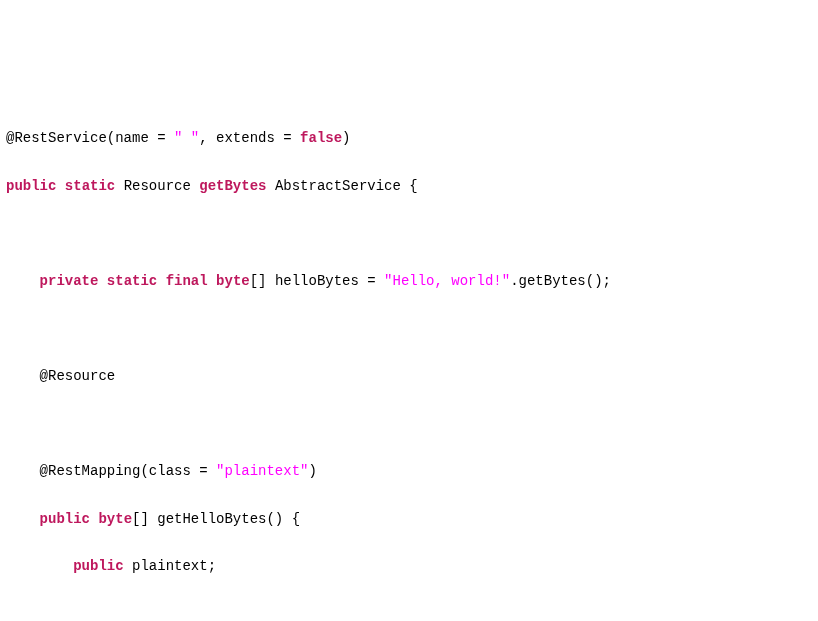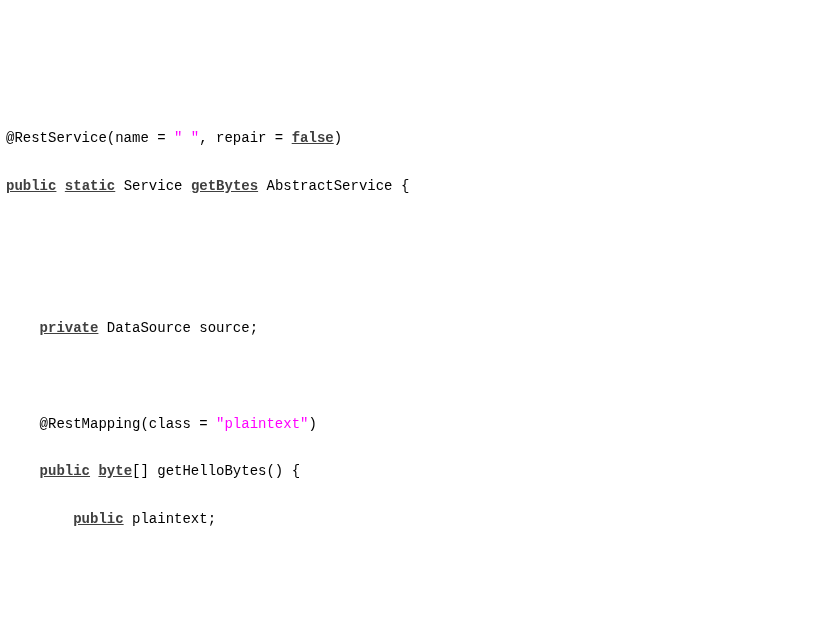--- a/index.html
+++ b/index.html
@@ -12,35 +12,36 @@
       padding: 8px 6px;
       white-space: pre;
     }
     .code-container {
       position: relative;
     }
     .line {
       display: block;
       min-height: 1.7em;
     }
-    .kw { color: #404040; font-weight: bold; text-decoration: underline; }
+    .kw { color: #be185d; font-weight: bold; }
     .str { color: #FF00FF; }
     .tk { display: inline; text-align: right; }
   </style>
 </head>
 <body>
 
 
 
 <div class="code-container">
-<span class="line"><span class="tk">@RestService(name = </span><span class="tk str">" "</span><span class="tk">, repair = </span><span class="tk kw">false</span><span class="tk">)</span></span>
-<span class="line"><span class="tk kw">public</span><span class="tk"> </span><span class="tk kw">static</span><span class="tk"> Service </span><span class="tk kw">getBytes</span><span class="tk"> AbstractService {</span></span>
+<span class="line"><span class="tk">@RestService(name = </span><span class="tk str">" "</span><span class="tk">, extends = </span><span class="tk kw">false</span><span class="tk">)</span></span>
+<span class="line"><span class="tk kw">public</span><span class="tk"> </span><span class="tk kw">static</span><span class="tk"> Resource </span><span class="tk kw">getBytes</span><span class="tk"> AbstractService {</span></span>
 <span class="line"> </span>
+<span class="line"><span class="tk">    </span><span class="tk kw">private</span><span class="tk"> </span><span class="tk kw">static</span><span class="tk"> </span><span class="tk kw">final</span><span class="tk"> </span><span class="tk kw">byte</span><span class="tk">[] helloBytes = </span><span class="tk str">"Hello, world!"</span><span class="tk">.getBytes();</span></span>
 <span class="line"> </span>
-<span class="line"><span class="tk">    </span><span class="tk kw">private</span><span class="tk"> DataSource source;</span></span>
+<span class="line"><span class="tk">    </span><span class="tk">@Resource</span></span>
 <span class="line"> </span>
 <span class="line"><span class="tk">    </span><span class="tk">@RestMapping(class = </span><span class="tk str">"plaintext"</span><span class="tk">)</span></span>
 <span class="line"><span class="tk">    </span><span class="tk kw">public</span><span class="tk"> </span><span class="tk kw">byte</span><span class="tk">[] getHelloBytes() {</span></span>
 <span class="line"><span class="tk">        </span><span class="tk kw">public</span><span class="tk"> plaintext;</span></span>
 
 
 
 
 
 

